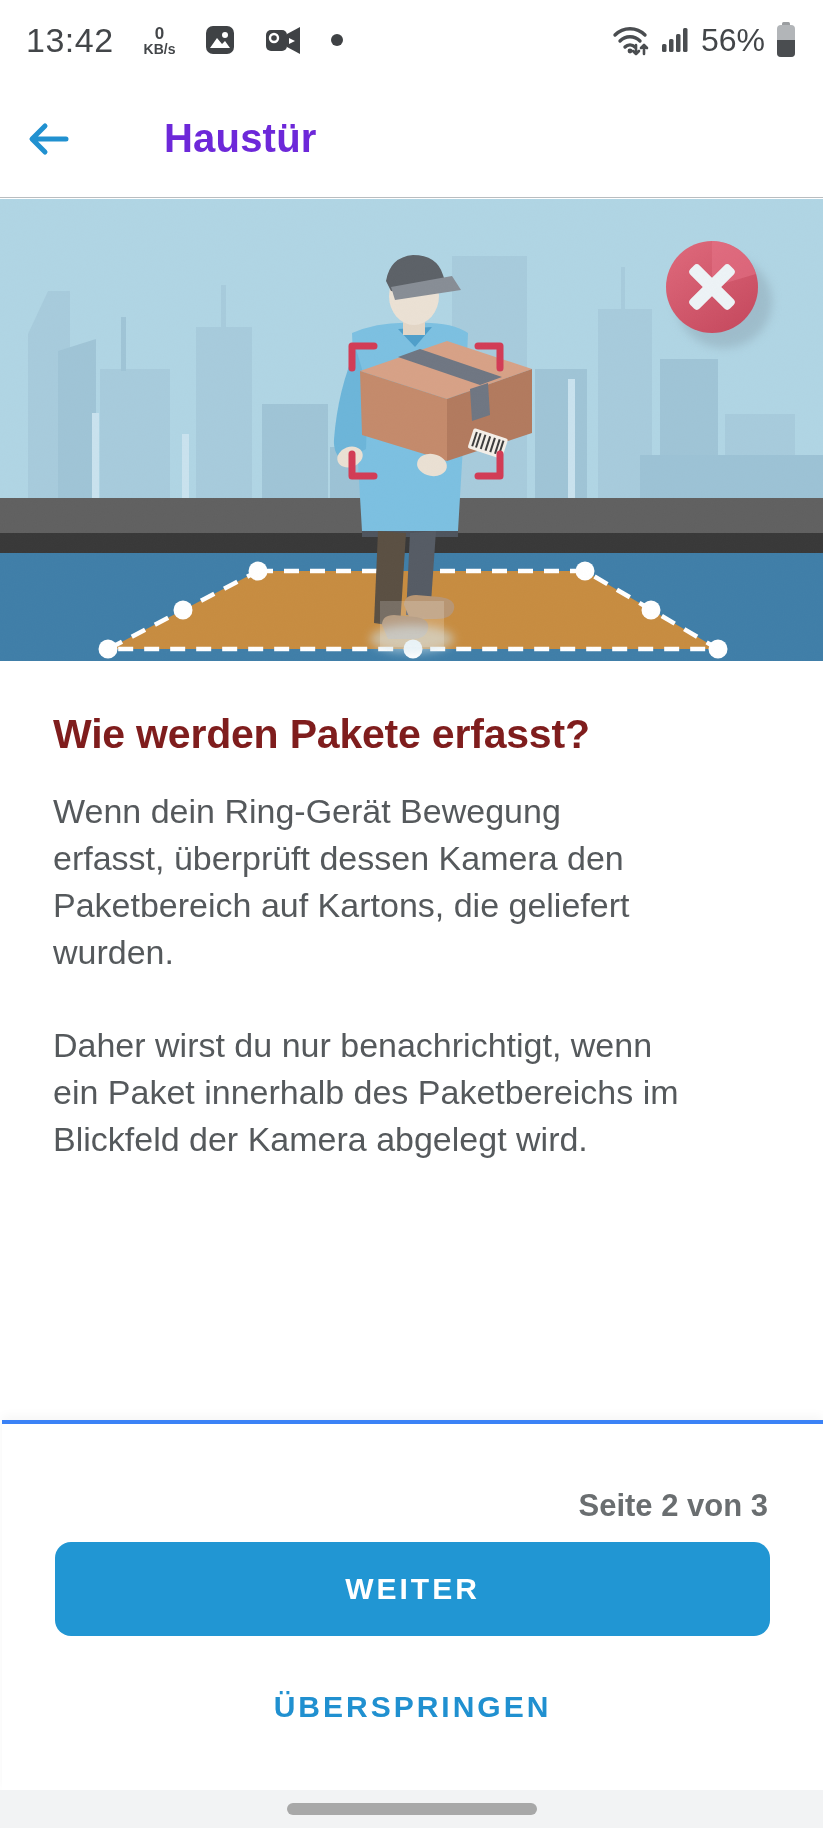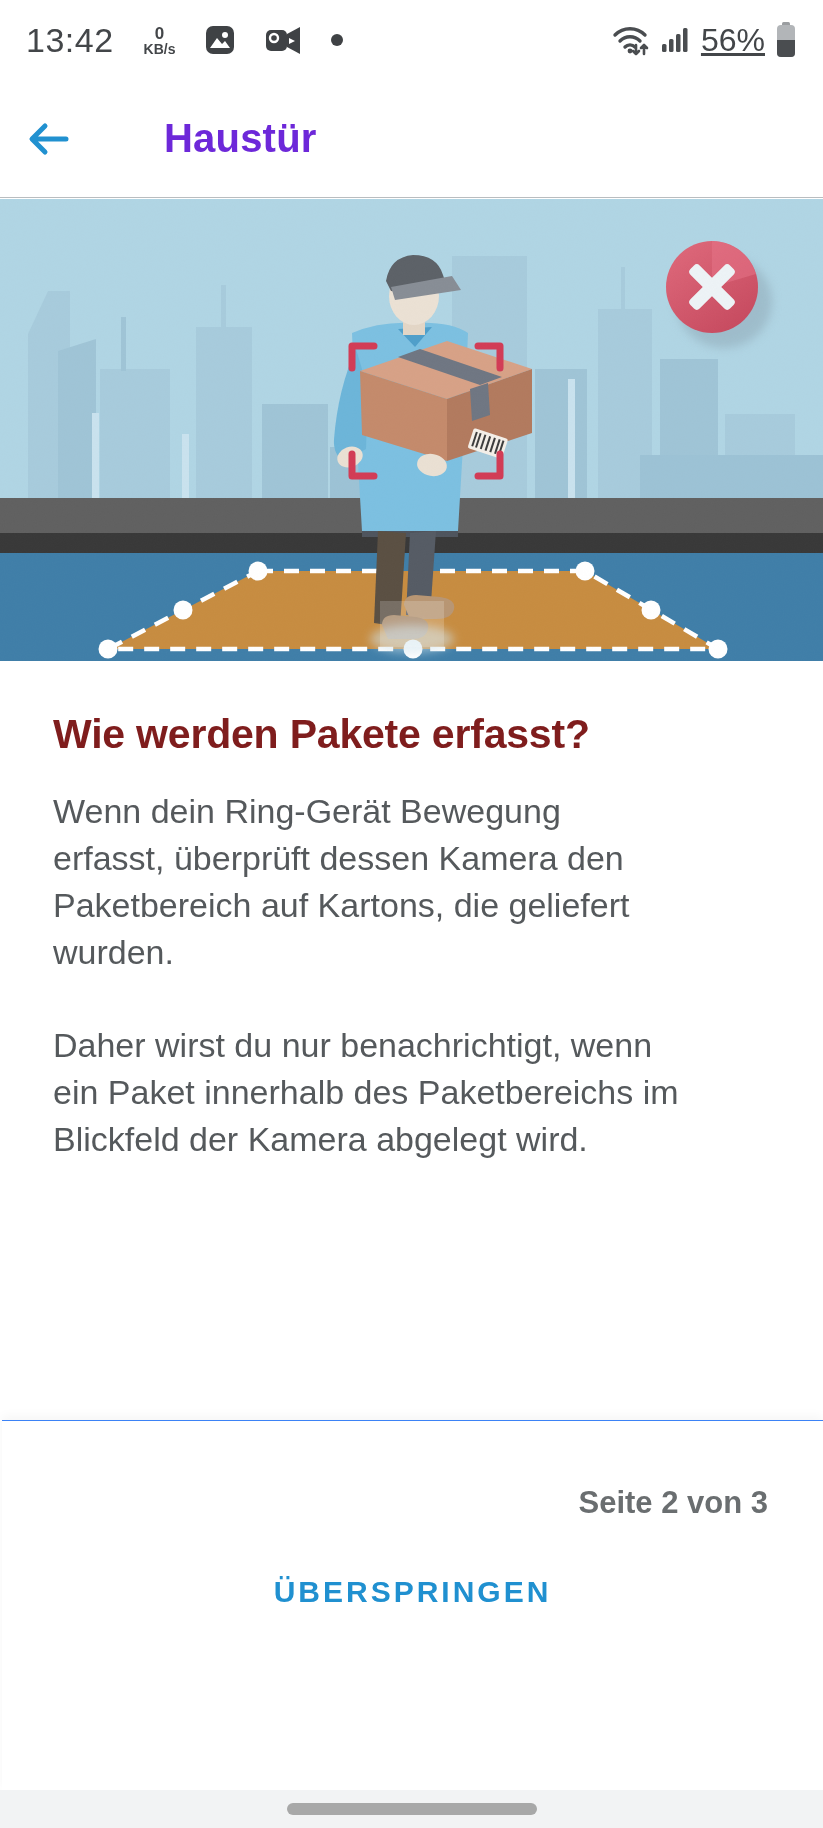--- a/index.html
+++ b/index.html
@@ -16,21 +16,21 @@
   .status-bar {
     position:absolute; top:0; left:0; right:0; height:80px;
     display:flex; align-items:center; padding:0 26px;
     background:#ffffff; color:#434649;
   }
   .sb-left { display:flex; align-items:center; gap:28px; }
   .sb-time { font-size:34px; letter-spacing:0.5px; }
   .sb-kbps { display:flex; flex-direction:column; align-items:center; line-height:1; margin-left:2px; }
   .sb-kbps .v { font-size:17px; font-weight:bold; }
   .sb-kbps .u { font-size:14px; font-weight:bold; }
-  .sb-right { margin-left:auto; display:flex; align-items:center; gap:10px;text-decoration:underline; }
+  .sb-right { margin-left:auto; display:flex; align-items:center; gap:10px; }
   .sb-pct { font-size:32px; }
   .sb-icon { display:block; }
 
   
   .app-header {
     position:absolute; top:80px; left:0; right:0; height:118px;
     display:flex; align-items:center;
     background:#ffffff;
     border-bottom:1px solid #b9bdc0;
   }
@@ -69,21 +69,21 @@
     margin-top:30px;
     font-size:34px; line-height:47px; color:#55595c;
     white-space:pre-line; max-width:710px;
   }
   .para + .para { margin-top:46px; }
 
   
   .footer {
     position:absolute; top:1420px; left:2px; right:0; height:370px;
     background:#ffffff;
-    border-top:1px solid #3b82f6;
+    border-top:4px solid #3b82f6;
     box-shadow:0 -4px 10px rgba(0,0,0,0.04);
   }
   .page-indicator {
     margin-top:64px; padding-right:55px;
     text-align:right;
     font-size:31px; font-weight:bold; color:#6a6e70;
   }
   .primary-btn {
     display:block;
     margin:18px auto 0 auto;
@@ -299,18 +299,19 @@
 erfasst, überprüft dessen Kamera den
 Paketbereich auf Kartons, die geliefert
 wurden.</p>
   <p class="para">Daher wirst du nur benachrichtigt, wenn
 ein Paket innerhalb des Paketbereichs im
 Blickfeld der Kamera abgelegt wird.</p>
 </div>
 
 <div class="footer">
   <div class="page-indicator">Seite 2 von 3</div>
+  <button class="primary-btn">WEITER</button>
   <button class="secondary-btn">ÜBERSPRINGEN</button>
 </div>
 
 <div class="home-strip">
   <button class="home-pill" aria-label="home"></button>
 </div>
 
 </body></html>

